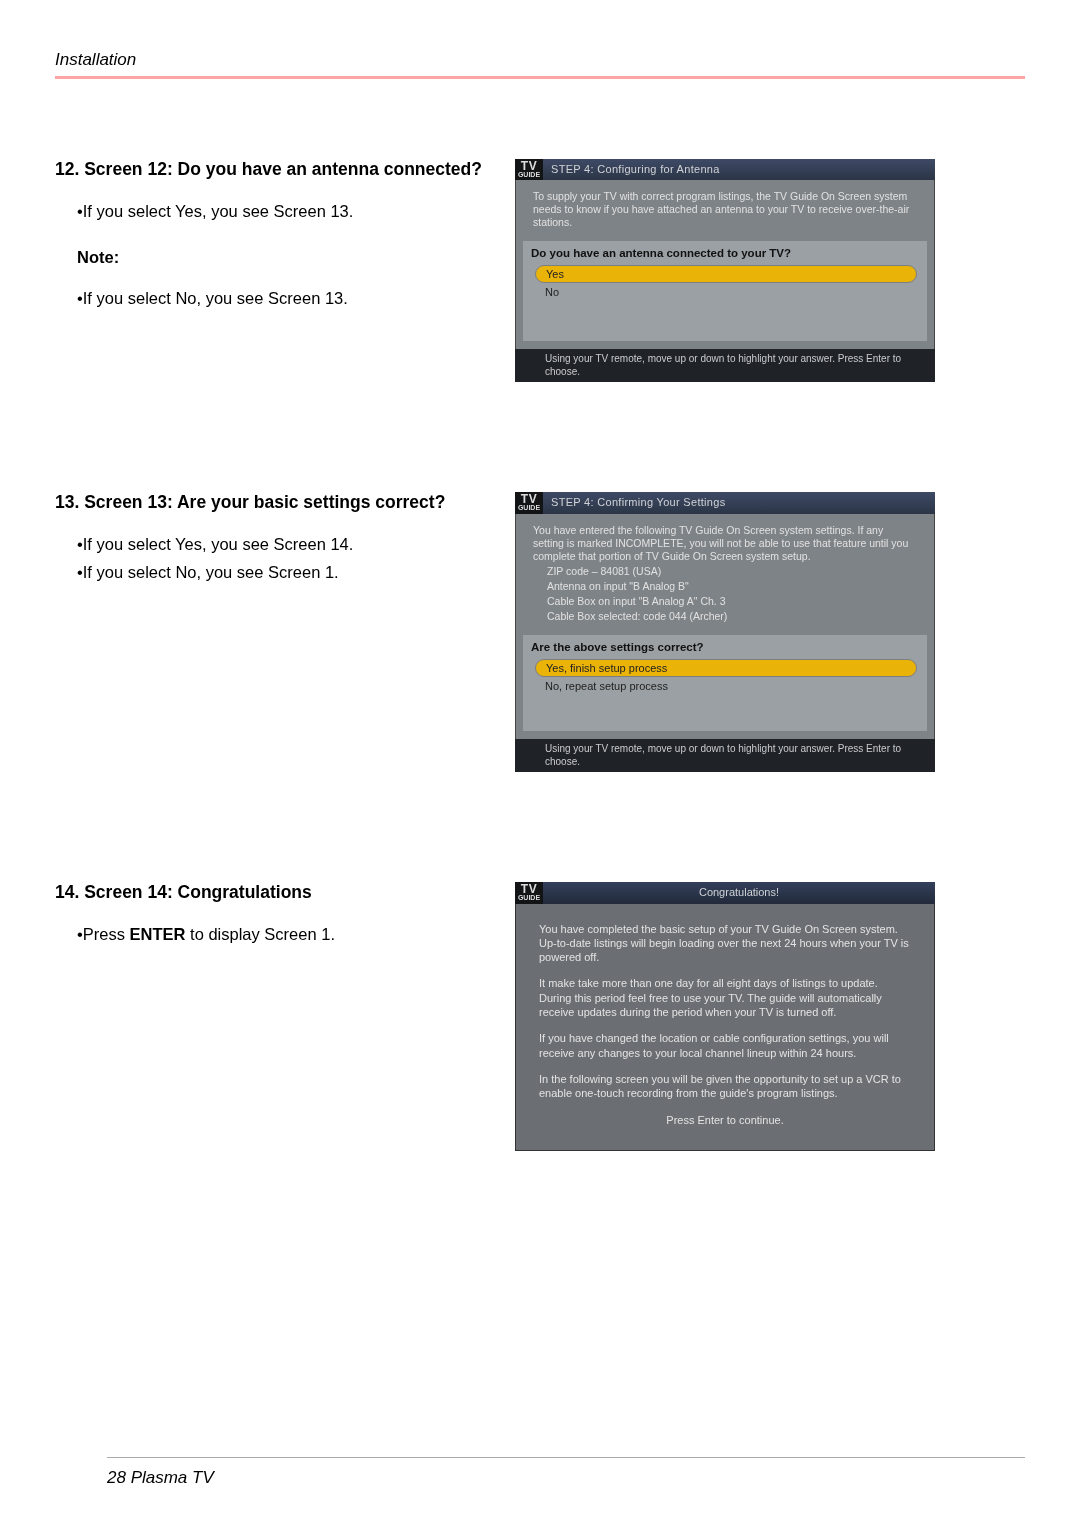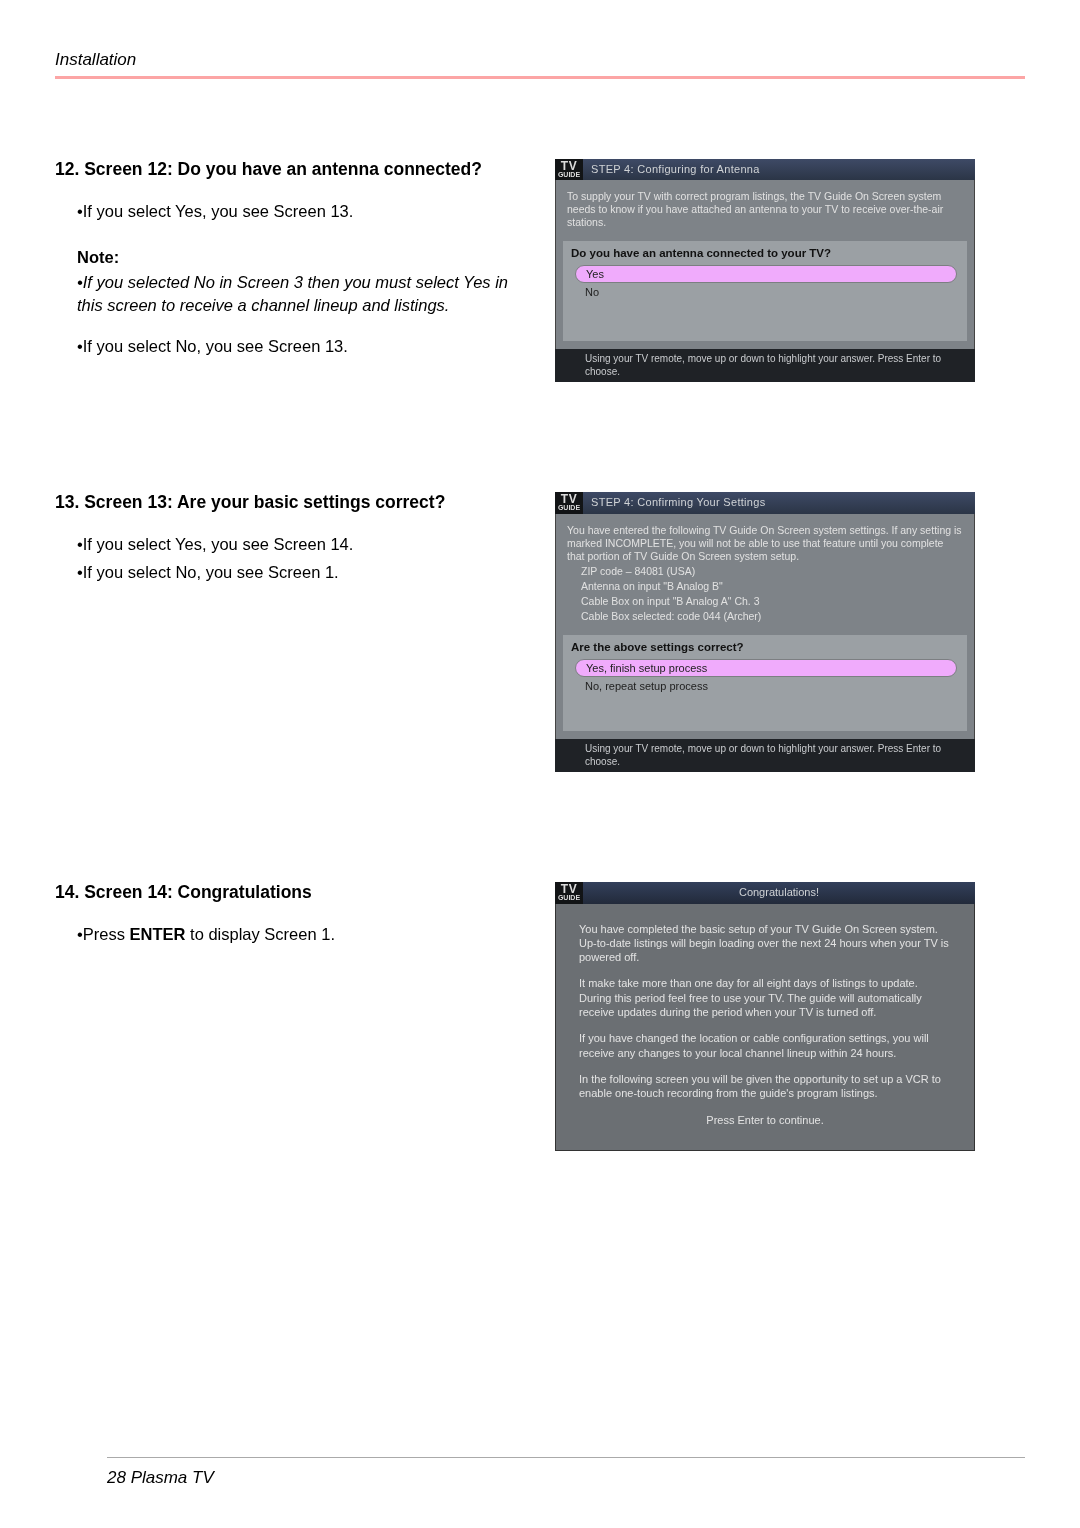--- a/index.html
+++ b/index.html
@@ -22,21 +22,20 @@
     border-bottom: 3px solid #fca5a5;
     padding-bottom: 6px;
     margin-bottom: 80px;
   }
   .header-text {
     font-style: italic;
     font-size: 17px;
   }
   .section {
     display: flex;
-    gap: 40px;
     margin-bottom: 110px;
   }
   .col-left {
     flex: 0 0 460px;
   }
   .col-right {
     flex: 1;
     display: flex;
     justify-content: flex-start;
   }
@@ -93,40 +92,40 @@
     flex: 1;
     background: linear-gradient(#3e4a66, #2b3546);
     color: #d0d3d6;
     font-size: 11px;
     padding: 4px 8px;
     letter-spacing: 0.3px;
   }
   .tv-intro {
     color: #e1e1e1;
     font-size: 10.5px;
-    padding: 10px 12px;
+    padding: 10px 18px;
     line-height: 1.25;
   }
   .tv-intro .sub {
     padding-left: 14px;
     margin-top: 2px;
   }
   .tv-panel {
     background: #9ba0a4;
     margin: 2px 8px 8px 8px;
     padding: 6px 8px 40px 8px;
   }
   .tv-panel-q {
     font-weight: bold;
     font-size: 11.5px;
     color: #111;
     margin-bottom: 6px;
   }
   .tv-pill {
-    background: #f0abfc;
+    background: #eab308;
     border: 1px solid #7c7f82;
     border-radius: 10px;
     padding: 2px 10px;
     font-size: 11px;
     color: #222;
     margin: 3px 4px;
     display: block;
     width: calc(100% - 28px);
   }
   .tv-opt2 {
@@ -187,21 +186,20 @@
   <div class="header">
     <span class="header-text">Installation</span>
   </div>
 
   <div class="section">
     <div class="col-left">
       <div class="sec-title">12. Screen 12: Do you have an antenna connected?</div>
       <div class="bullet-block">
         <div class="bullet">•If you select Yes, you see Screen 13.</div>
         <div class="note-label">Note:</div>
-        <div class="note-body">•If you selected No in Screen 3 then you must select Yes in this screen to receive a channel lineup and listings.</div>
         <div class="bullet" style="margin-top:18px">•If you select No, you see Screen 13.</div>
       </div>
     </div>
     <div class="col-right">
       <div class="tvbox">
         <div class="tv-top">
           <div class="tv-logo">
             <span class="tv1">TV</span>
             <span class="tv2">GUIDE</span>
           </div>

